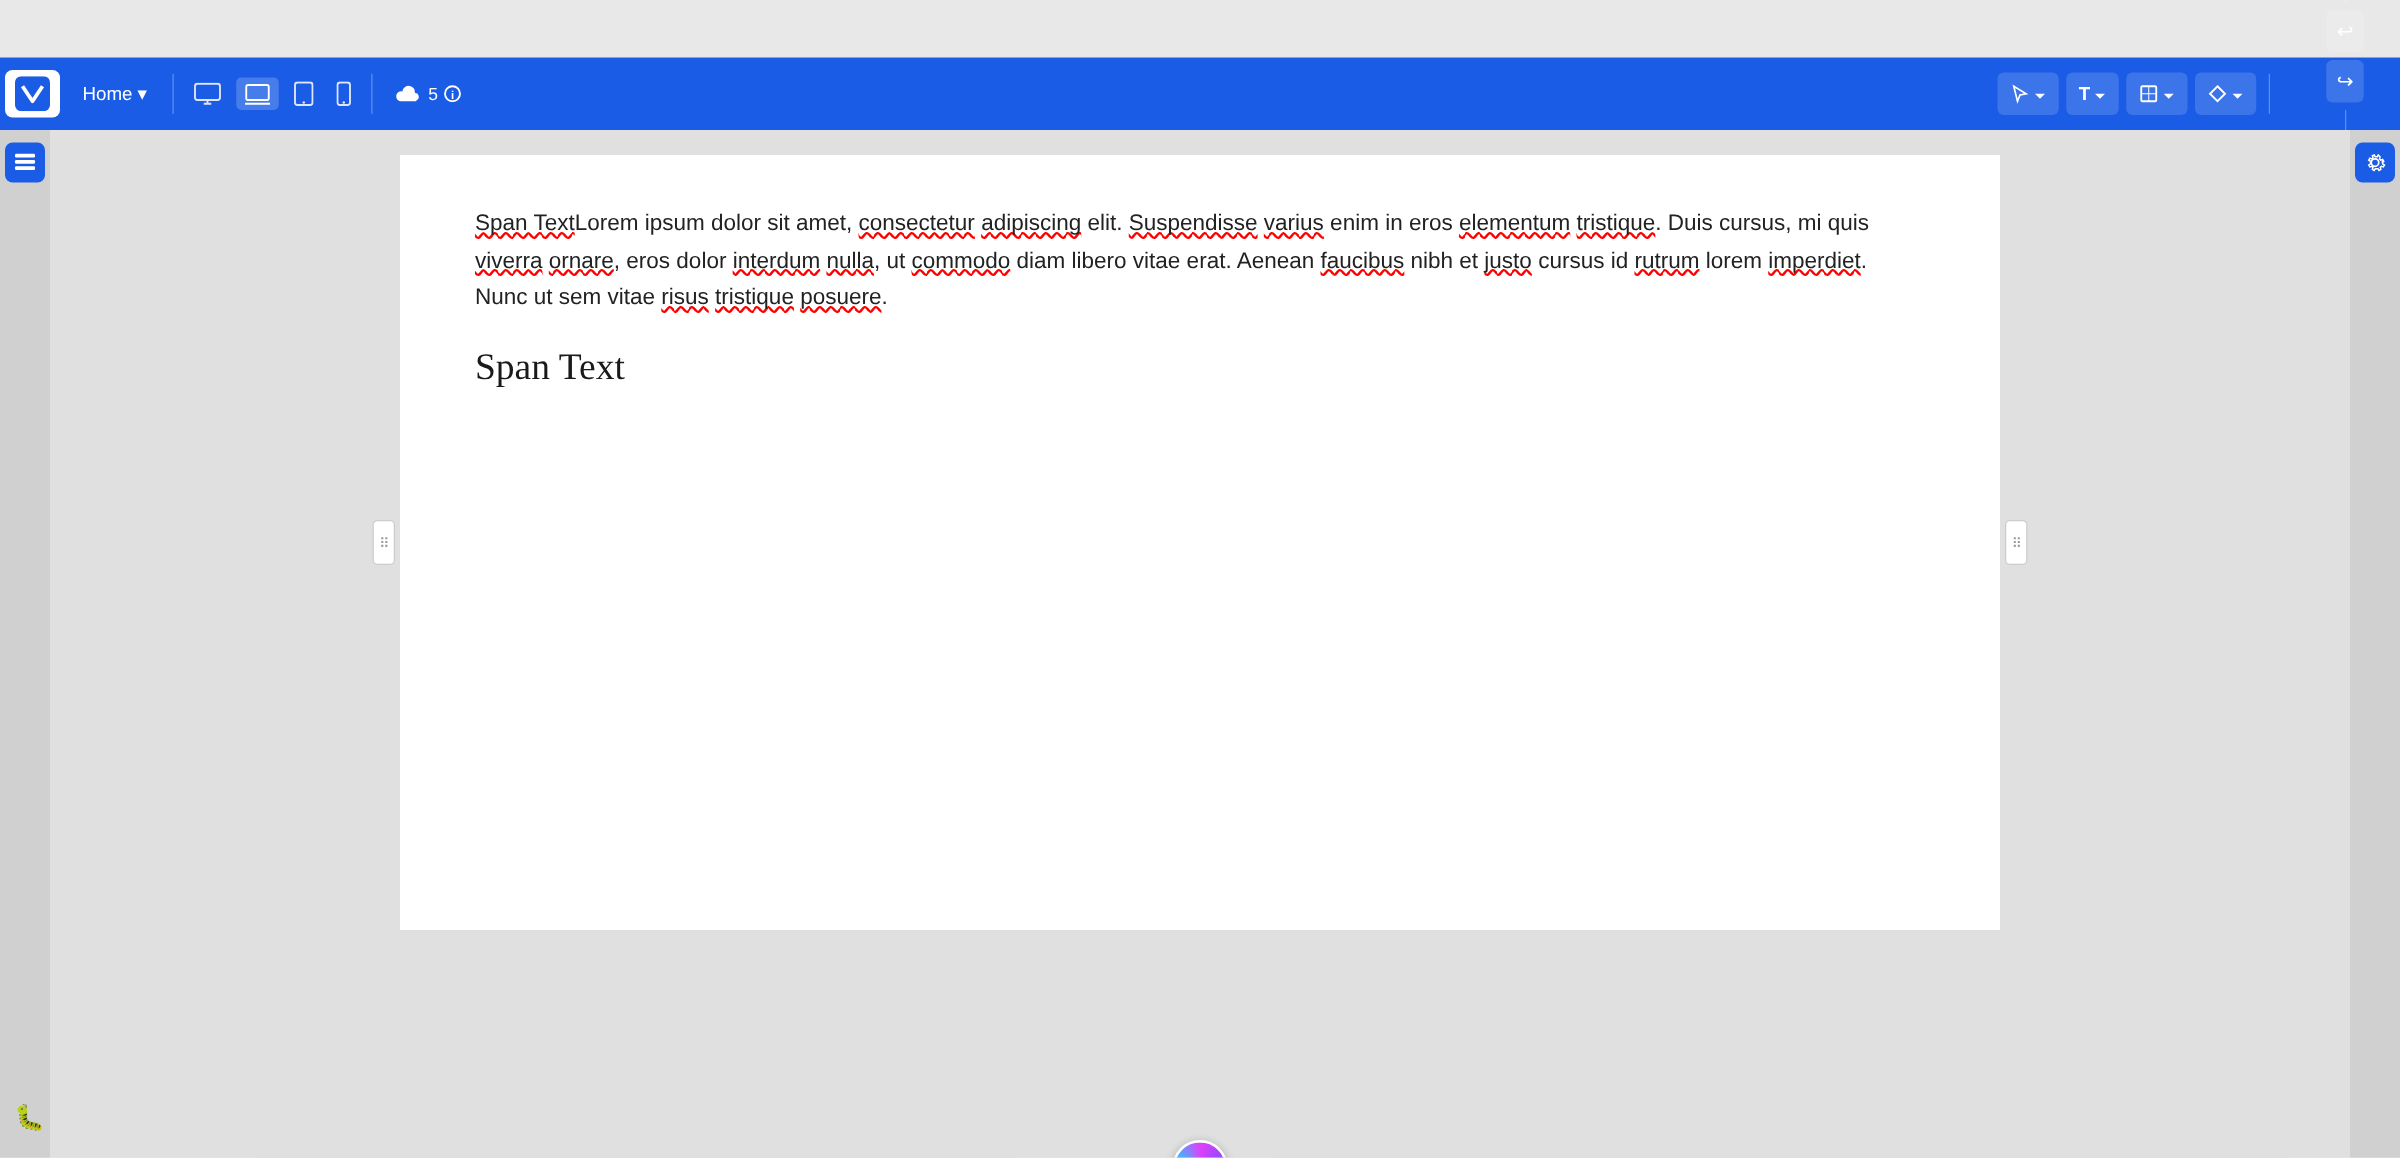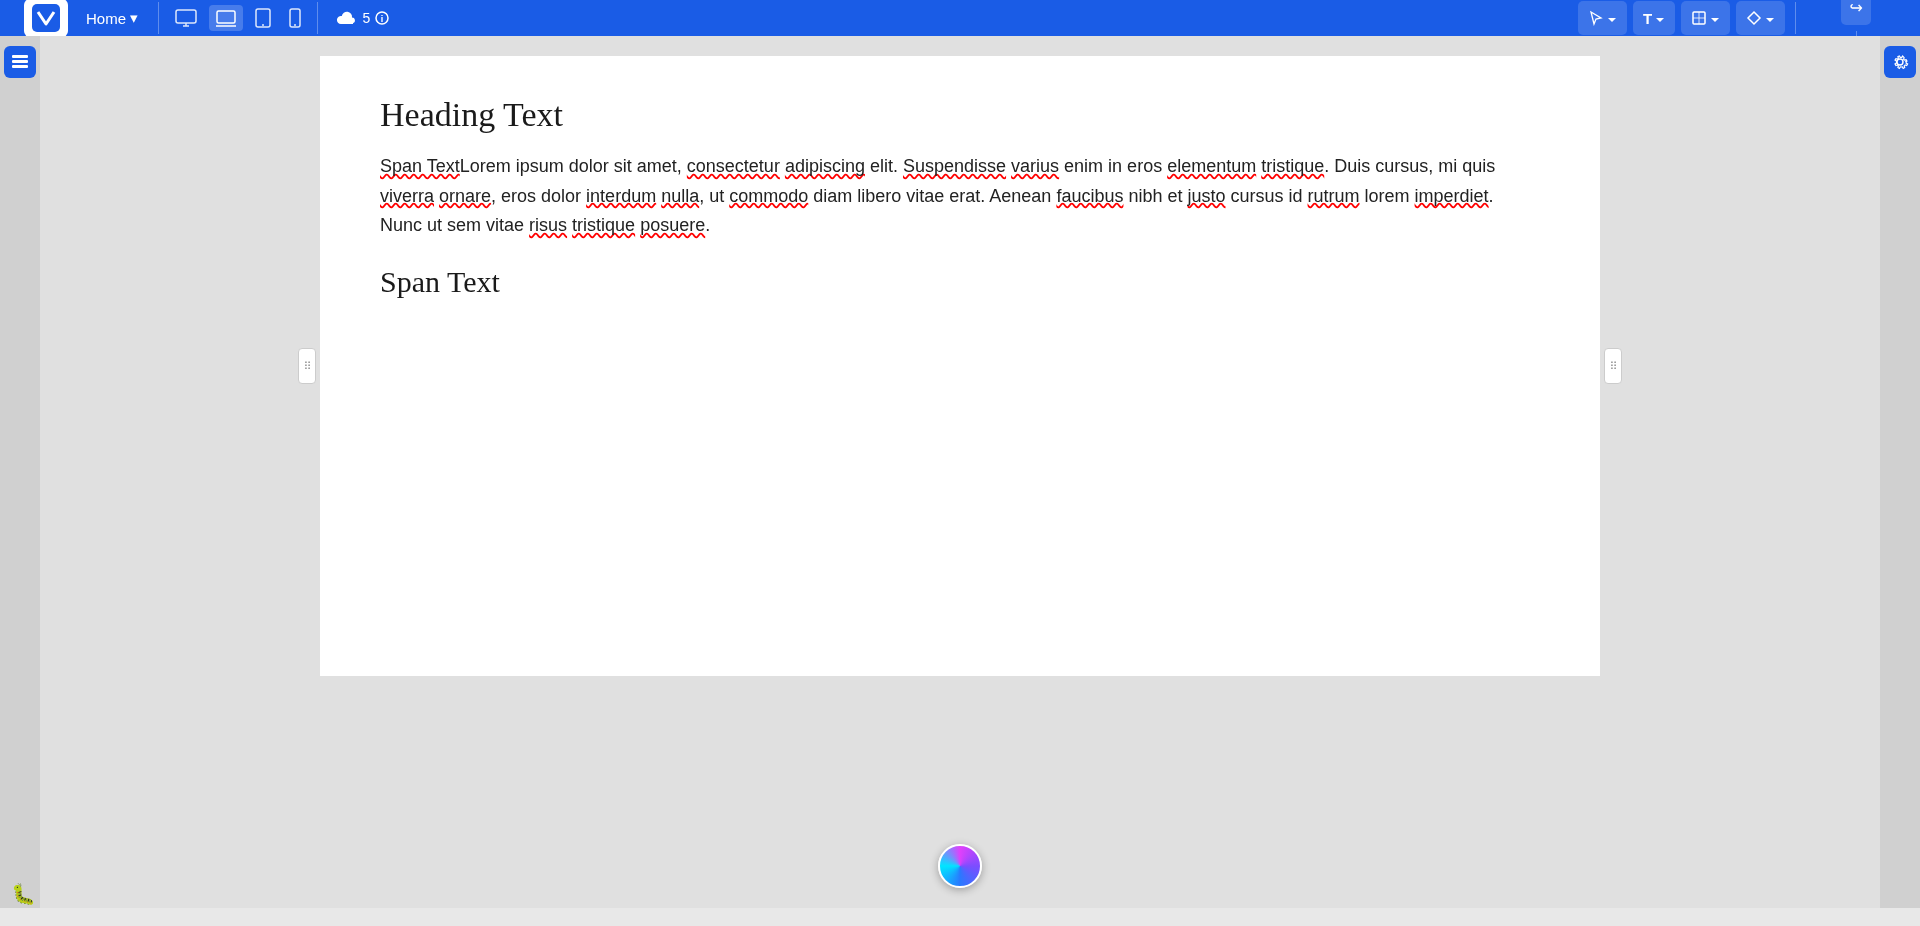--- a/index.html
+++ b/index.html
@@ -1,26 +1,27 @@
 <!DOCTYPE html>
 <html><head>
   <meta charset="utf-8">
   <style>
     * { box-sizing: border-box; margin: 0; padding: 0; }
     body { width: 1920px; height: 926px; overflow: hidden; font-family: Arial, sans-serif; background: #e8e8e8; }
 
     
     #toolbar {
       width: 100%;
-      height: 36px;
+      height: 58px;
       background: #1a5ce6;
       display: flex;
       align-items: center;
-      padding: 0 24px;
+      padding: 0 4px;
       gap: 4px;
+      margin-top: 46px;
     }
 
     .toolbar-logo {
       width: 44px;
       height: 38px;
       background: #fff;
       border-radius: 6px;
       display: flex; align-items: center; justify-content: center;
       margin-right: 4px;
       cursor: pointer;
@@ -430,21 +431,20 @@
         <rect x="1" y="11" width="16" height="3" rx="1" fill="white"></rect>
       </svg>
     </div>
   </div>
 
   <div id="canvas-area">
     <div id="canvas" style="position:relative;">
 
       <div class="canvas-drag-handle left">⠿</div>
 
-      <h1 class="heading-text">Heading Text</h1>
 
       <p class="body-text">
         <span class="spell-underline">Span Text</span>Lorem ipsum dolor sit amet, <span class="spell-underline">consectetur</span> <span class="spell-underline">adipiscing</span> elit. <span class="spell-underline">Suspendisse</span> <span class="spell-underline">varius</span> enim in eros <span class="spell-underline">elementum</span> <span class="spell-underline">tristique</span>. Duis cursus, mi quis <span class="spell-underline">viverra</span> <span class="spell-underline">ornare</span>, eros dolor <span class="spell-underline">interdum</span> <span class="spell-underline">nulla</span>, ut <span class="spell-underline">commodo</span> diam libero vitae erat. Aenean <span class="spell-underline">faucibus</span> nibh et <span class="spell-underline">justo</span> cursus id <span class="spell-underline">rutrum</span> lorem <span class="spell-underline">imperdiet</span>. Nunc ut sem vitae <span class="spell-underline">risus</span> <span class="spell-underline">tristique</span> <span class="spell-underline">posuere</span>.
       </p>
 
       <div class="span-text">Span Text</div>
 
       <div class="canvas-drag-handle right">⠿</div>
     </div>
 

